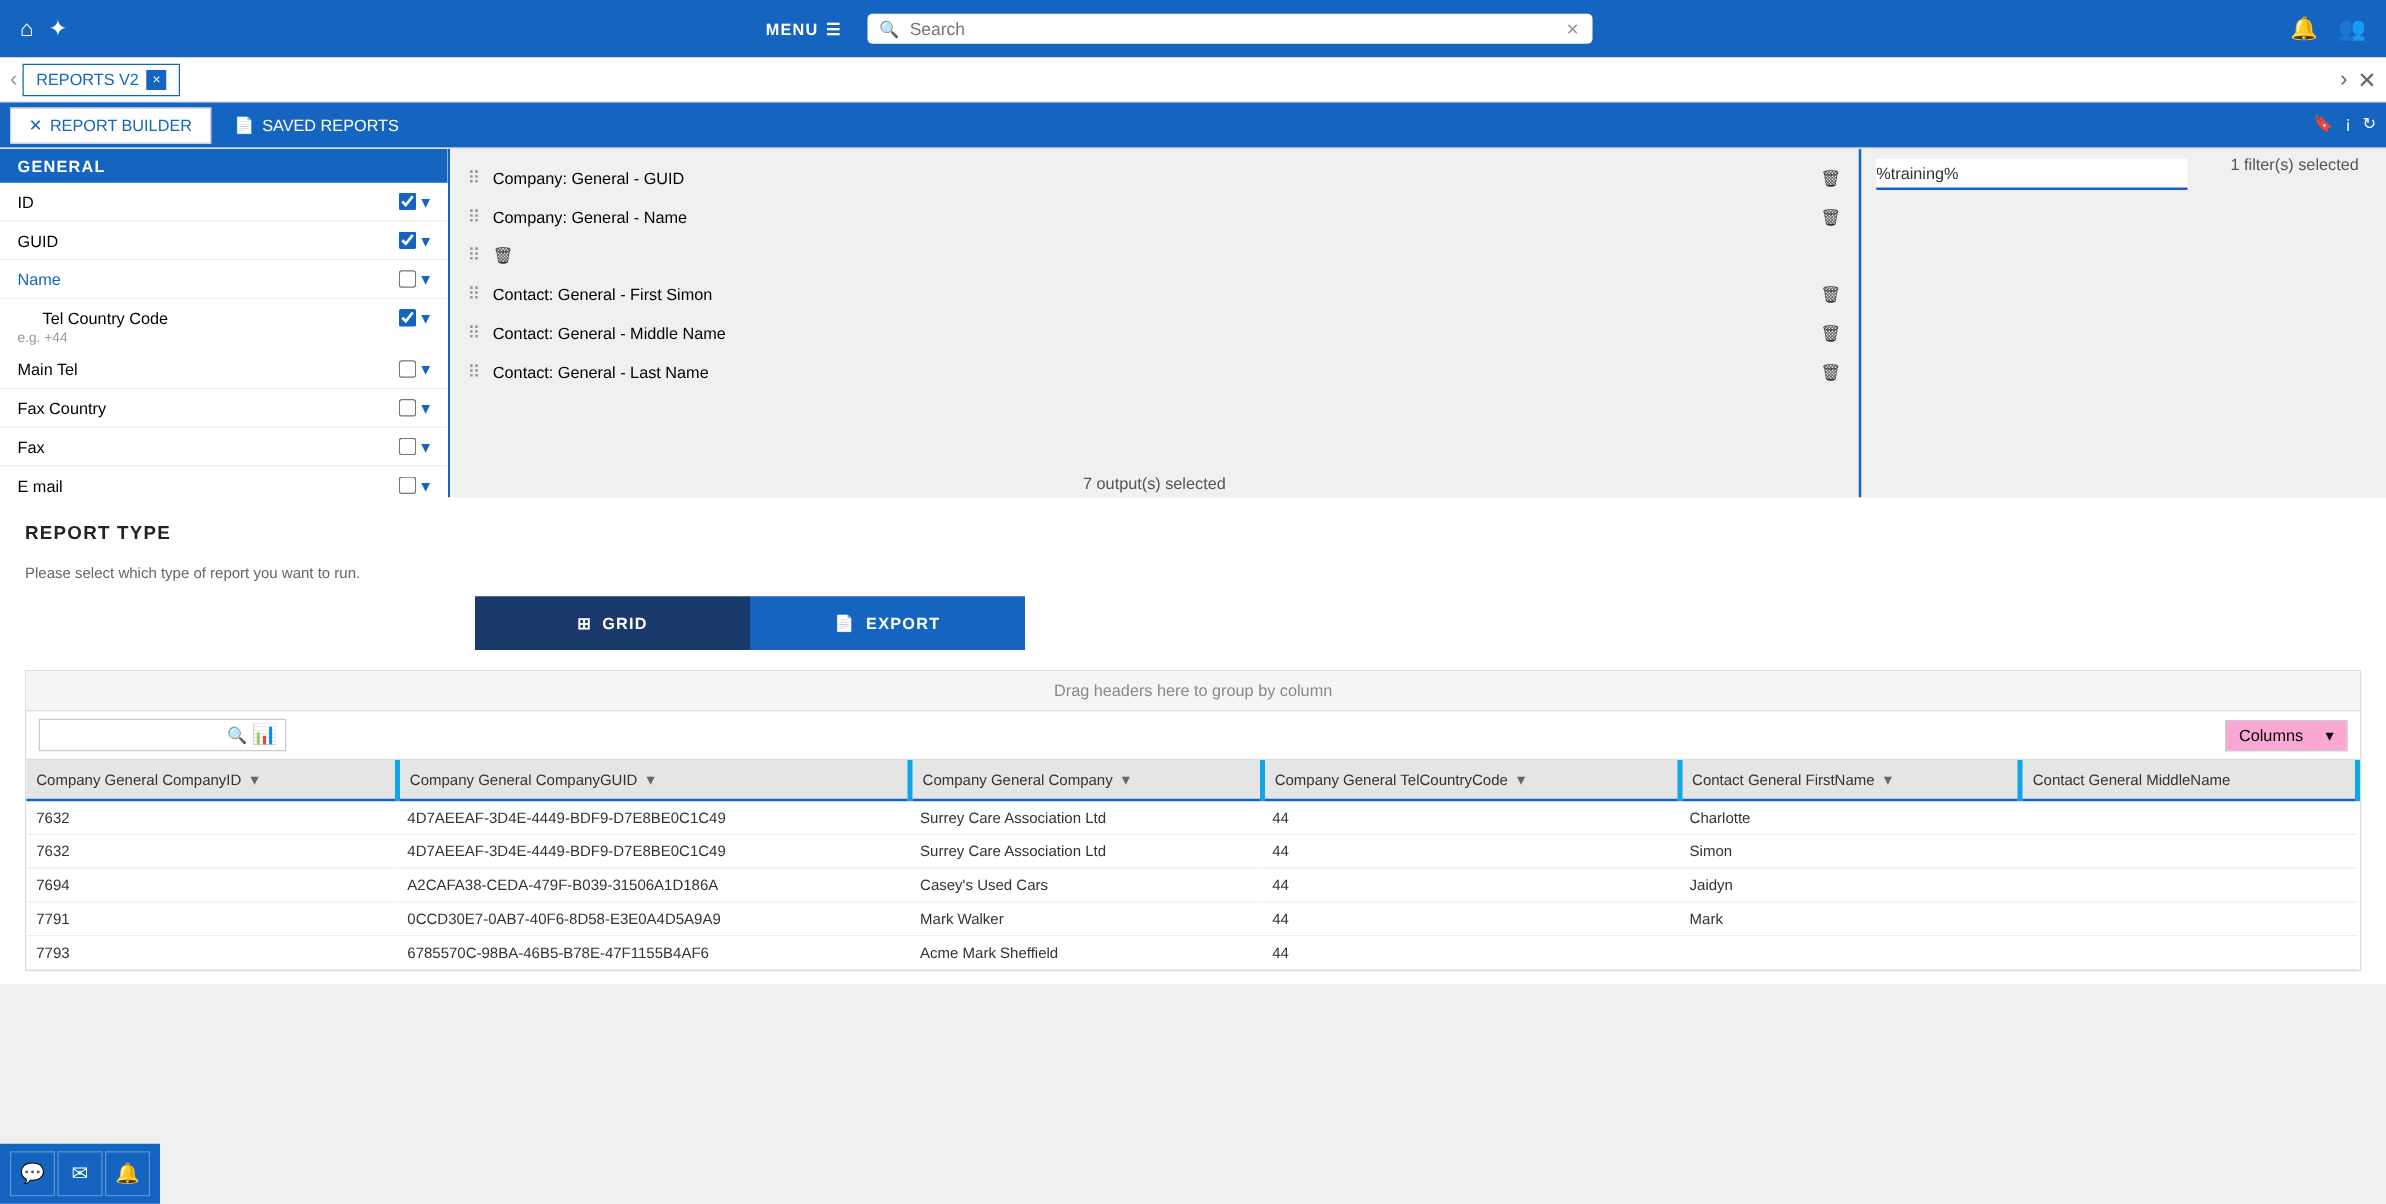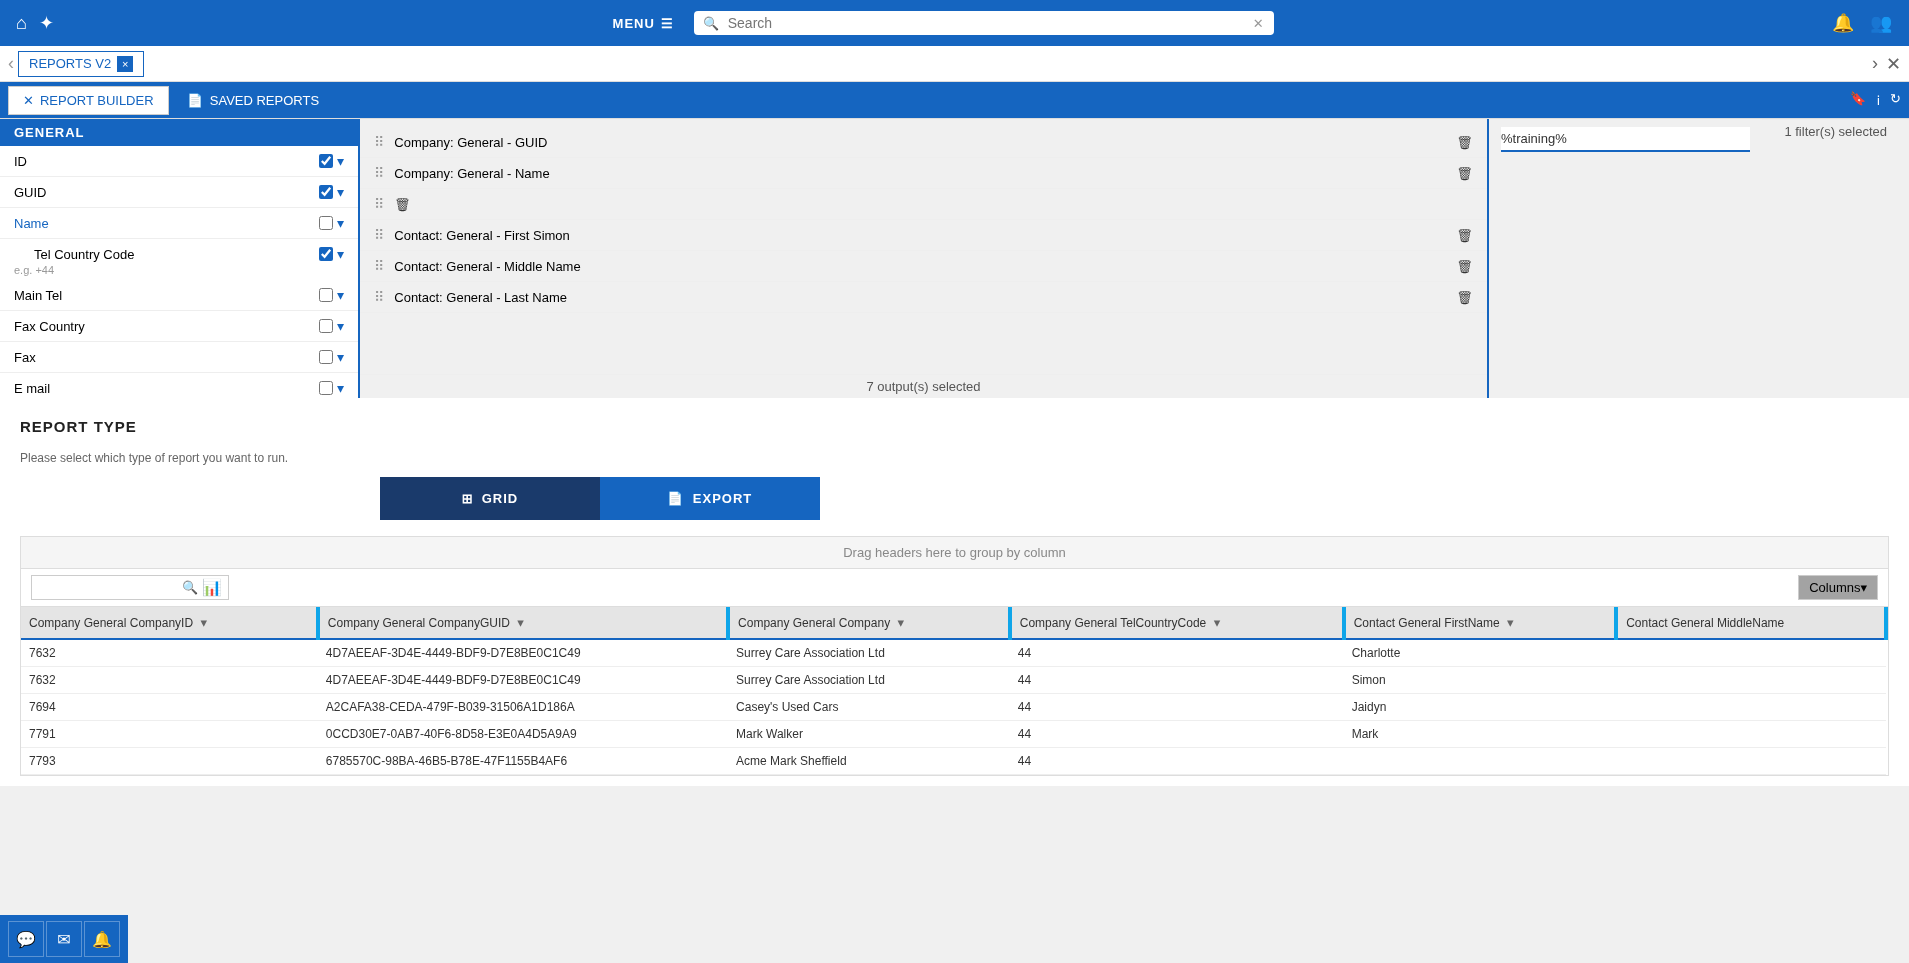--- a/index.html
+++ b/index.html
@@ -222,28 +222,28 @@
     }
     .grid-search-box {
       display: flex;
       align-items: center;
       border: 1px solid #ccc;
       padding: 2px 6px;
       gap: 4px;
     }
     .grid-search-input { border: none; outline: none; font-size: 12px; width: 140px; }
     .columns-btn {
-      background: #a3a3a3;
+      background: #f9a8d4;
       border: 1px solid #ccc;
       padding: 4px 10px;
       font-size: 12px;
       cursor: pointer;
       display: flex;
       align-items: center;
-      gap: 0;
+      gap: 18px;
     }
 
     .data-table { width: 100%; border-collapse: collapse; }
     .data-table th {
       background: #e5e5e5;
       border-bottom: 2px solid #1565c0;
       border-right: 4px solid #0ea5e9;
       padding: 8px 8px;
       font-size: 12px;
       font-weight: normal;

